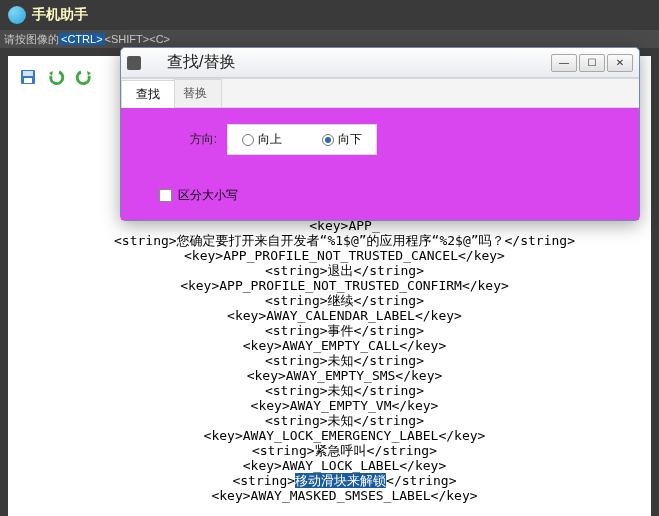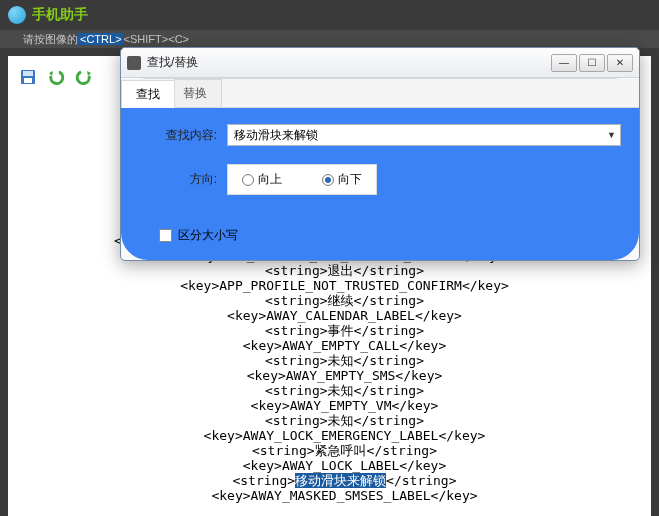--- a/index.html
+++ b/index.html
@@ -1,36 +1,36 @@
 <!DOCTYPE html>
 <html><head>
 <meta charset="utf-8">
 <style>
   * { margin: 0; padding: 0; box-sizing: border-box; }
   body { font-family: "Microsoft YaHei", SimSun, sans-serif; font-size: 12px; background: #3a3a3a; width: 659px; height: 516px; overflow: hidden; position: relative; }
   
   .app-titlebar { background: #3a3a3a; height: 30px; display: flex; align-items: center; padding: 0 8px; }
   .app-icon { width: 18px; height: 18px; border-radius: 50%; background: radial-gradient(circle at 30% 30%, #7dd6f7, #2aa3d8); margin-right: 6px; }
-  .app-title { color: #84cc16; font-size: 14px; font-weight: bold; }
-  .hint-bar { color: #c8c8c8; font-size: 11px; padding: 2px 23px; background:#4a4a4a; height:18px; line-height:14px;}
+  .app-title { color: #fef9c3; font-size: 14px; font-weight: bold; }
+  .hint-bar { color: #c8c8c8; font-size: 11px; padding: 2px 4px; background:#4a4a4a; height:18px; line-height:14px;}
   .hint-bar span.sel { background:#1a5a9e; color:#fff; padding:0 2px;}
   
   .workspace { background: #fff; margin: 8px; height: calc(516px - 56px); padding: 6px 4px; overflow:hidden; }
   .toolbar { height: 30px; display: flex; align-items: center; gap: 4px; padding: 0 4px; }
   .tb-btn { width: 24px; height: 22px; display:inline-flex; align-items:center; justify-content:center; }
   .code { font-family: "SimSun", monospace; font-size: 13px; line-height: 15px; padding: 6px 10px 6px 40px; white-space: pre; color:#000;text-align:center; }
   .code .hl { background:#1a5a9e; color:#fff; }
   
   .dialog { position:absolute; left:120px; top:47px; width:520px; background:#f8f8f8; border:1px solid #6f8ba8; border-radius:5px; box-shadow:0 4px 18px rgba(0,0,0,0.35); }
   .dlg-title { height:30px; background:linear-gradient(#fdfdfd,#e9ecf1); border-bottom:1px solid #d0d4da; display:flex; align-items:center; padding:0 6px; border-radius:5px 5px 0 0;}
   .dlg-ico { width:14px; height:14px; background:#555; margin-right:6px; border-radius:2px;}
-  .dlg-title-text { flex:1; color:#222; font-size:12px;}
+  .dlg-title-text { flex:1; color:#222; font-size:16px;margin-left:20px;}
   .dlg-winbtns { display:flex; gap:2px;}
   .dlg-winbtn { width:26px; height:18px; border:1px solid #a8a8a8; background:linear-gradient(#fafafa,#e2e2e2); border-radius:2px; display:flex; align-items:center; justify-content:center; font-size:10px; color:#333;}
-  .dlg-body { background:#3b82f6; border-top:1px solid #d9d9d9;border-radius:27px; }
+  .dlg-body { background:#d946ef; border-top:1px solid #d9d9d9; }
   .tabs { display:flex; background:#f4f4f4; border-bottom:1px solid #d9d9d9; }
   .tab { padding:5px 14px; border:1px solid #d9d9d9; border-bottom:none; background:#fff; margin-right:-1px; position:relative; top:1px; cursor:pointer;}
   .tab.inactive { background:#f0f0f0; color:#555; top:0;padding-left:8px;}
   .dlg-content { padding:16px 18px 14px; }
   .row { display:flex; align-items:center; margin-bottom:18px;}
   .row label.lab { width:78px; text-align:right; margin-right:10px; color:#222;}
   .combo { flex:1; height:22px; border:1px solid #b5b8bf; display:flex; align-items:center; padding:0 6px; background:#fff; position:relative;}
   .combo .caret { position:absolute; right:4px; font-size:9px; color:#333;}
   .radio-group { border:1px solid #d9d9d9; padding:6px 14px; display:flex; gap:40px; align-items:flex-end; background:#fff;}
   .radio-opt { display:flex; align-items:center; gap:4px; cursor:pointer;}
@@ -114,27 +114,20 @@
       <div class="dlg-winbtn">✕</div>
     </div>
   </div>
   <div class="dlg-body">
     <div class="tabs">
       <div class="tab">查找</div>
       <div class="tab inactive">替换</div>
     </div>
     <div class="dlg-content">
       <div class="row">
-        <label class="lab">查找内容:</label>
-        <div class="combo">
-          <span>移动滑块来解锁</span>
-          <span class="caret">▼</span>
-        </div>
-      </div>
-      <div class="row">
         <label class="lab">方向:</label>
         <div class="radio-group">
           <div class="radio-opt">
             <span class="radio-dot"></span>
             <span>向上</span>
           </div>
           <div class="radio-opt">
             <span class="radio-dot on"></span>
             <span>向下</span>
           </div>

